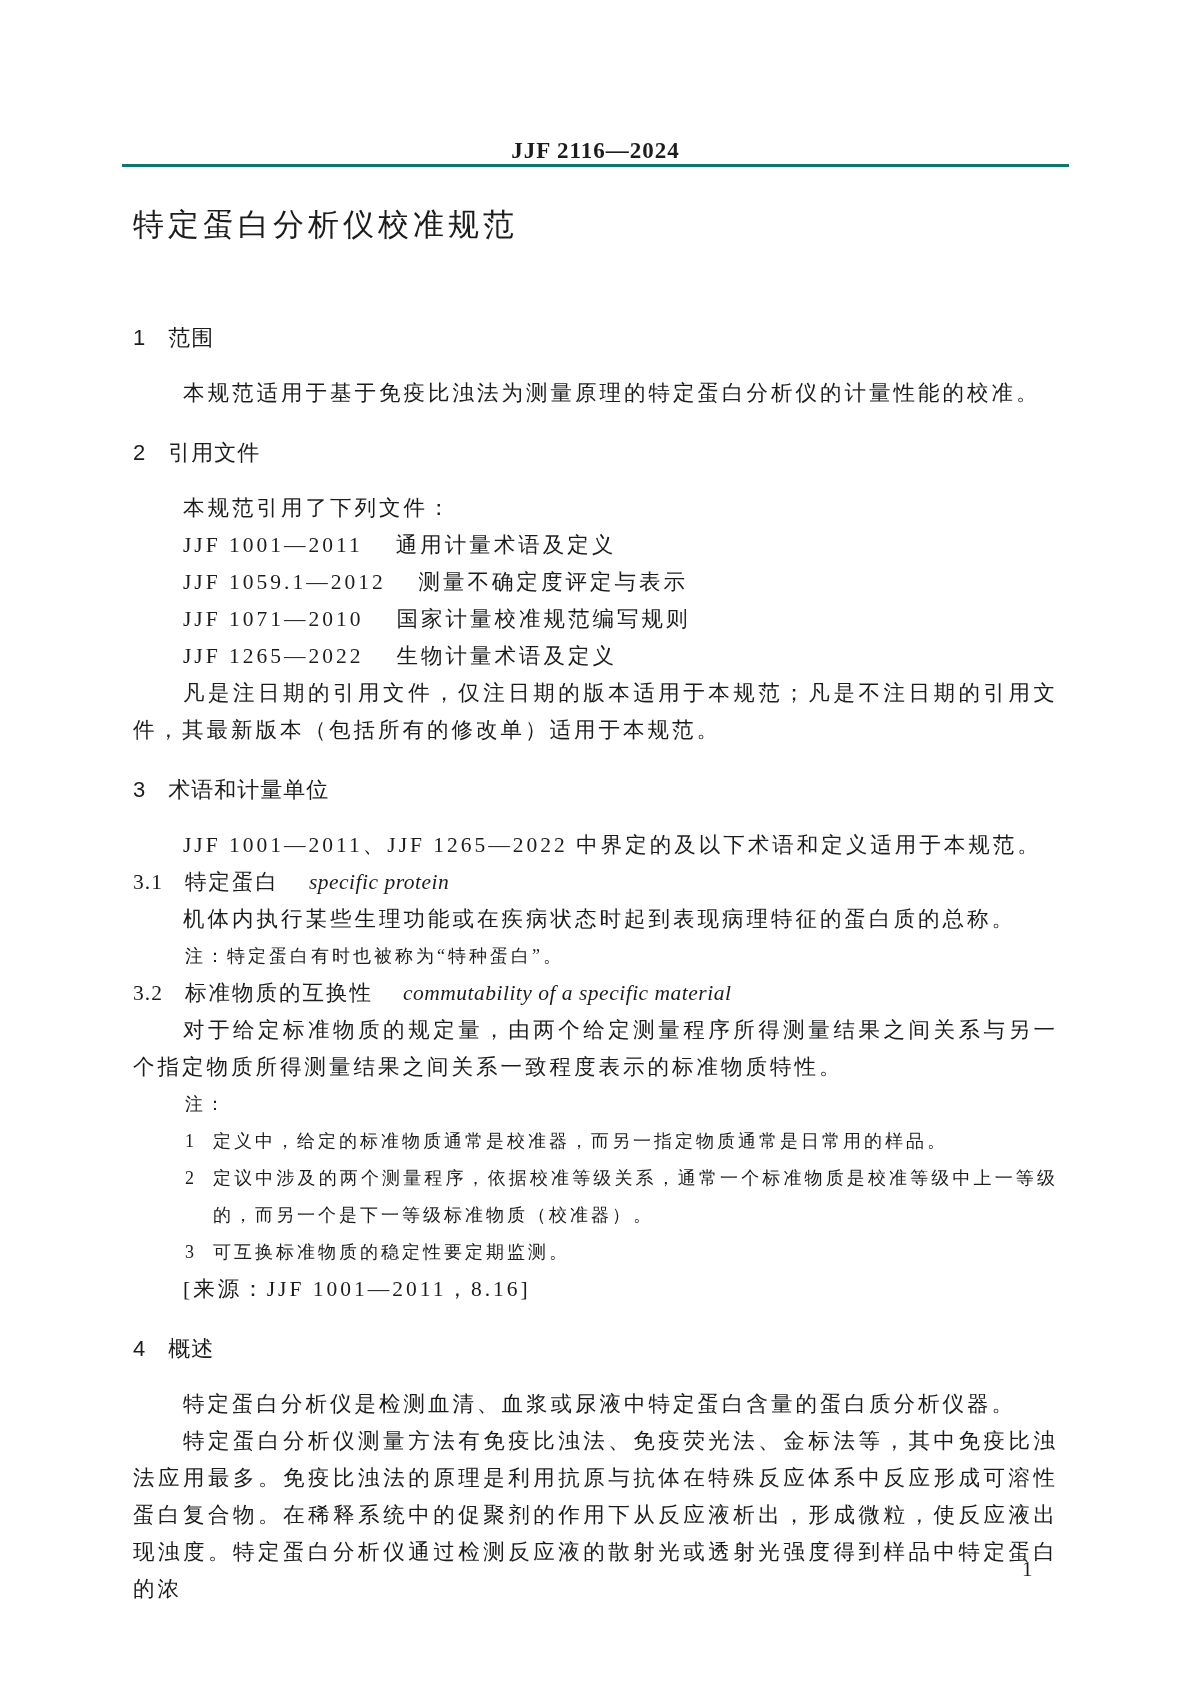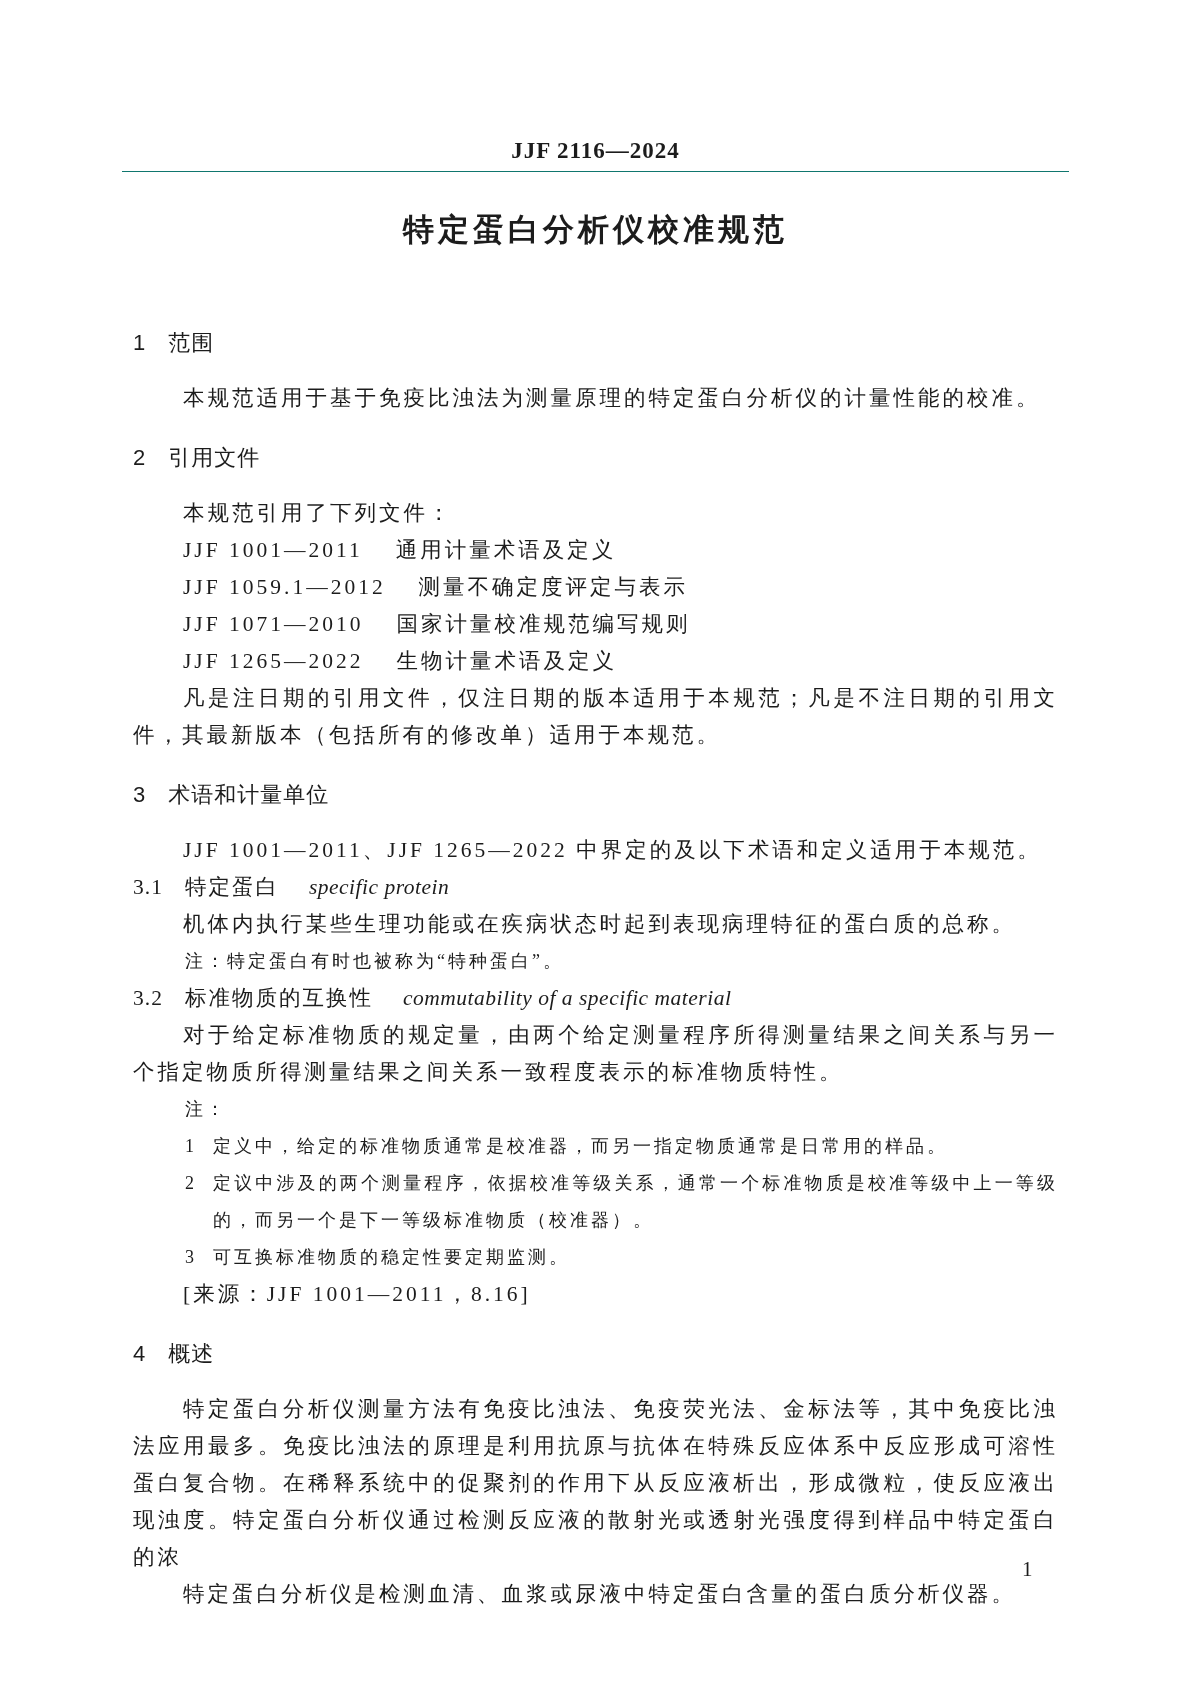--- a/index.html
+++ b/index.html
@@ -16,37 +16,35 @@
 
   .content {
     padding: 138px 133px 0 133px;
   }
 
   
   .doc-header {
     margin-left: -11px;
     margin-right: -11px;
     text-align: center;
-    border-bottom: 1px solid #0f766e;
-    padding-bottom: 7px;
+    border-bottom: 3px solid #0f766e;
   }
   .header-code {
     font-weight: bold;
     font-size: 23px;
     line-height: 26px;
     letter-spacing: 1px;
     font-family: "Liberation Serif", "DejaVu Serif", serif;
   }
 
   
   .doc-title {
     margin: 40px 0 80px 0;
-    text-align: center;
     font-family: "Liberation Sans", "DejaVu Sans", sans-serif;
-    font-weight: bold;
+    font-weight: normal;
     font-size: 31px;
     line-height: 36px;
     letter-spacing: 4px;
   }
 
   
   .sec-heading {
     margin: 26px 0 22px 0;
     font-family: "Liberation Sans", "DejaVu Sans", sans-serif;
     font-weight: normal;
@@ -175,20 +173,20 @@
         </div>
       </div>
 
       <p class="body indent">[来源：JJF 1001—2011，8.16]</p>
     </section>
 
     <section>
       <h2 class="sec-heading">
         <span class="sec-num">4</span><span>概述</span>
       </h2>
+      <p class="body indent">特定蛋白分析仪是检测血清、血浆或尿液中特定蛋白含量的蛋白质分析仪器。</p>
       <p class="body indent">特定蛋白分析仪测量方法有免疫比浊法、免疫荧光法、金标法等，其中免疫比浊法应用最多。免疫比浊法的原理是利用抗原与抗体在特殊反应体系中反应形成可溶性蛋白复合物。在稀释系统中的促聚剂的作用下从反应液析出，形成微粒，使反应液出现浊度。特定蛋白分析仪通过检测反应液的散射光或透射光强度得到样品中特定蛋白的浓</p>
-      <p class="body indent">特定蛋白分析仪是检测血清、血浆或尿液中特定蛋白含量的蛋白质分析仪器。</p>
     </section>
 
   </div>
 
   <div class="page-number">1</div>
 </div>
 
 </body></html>

